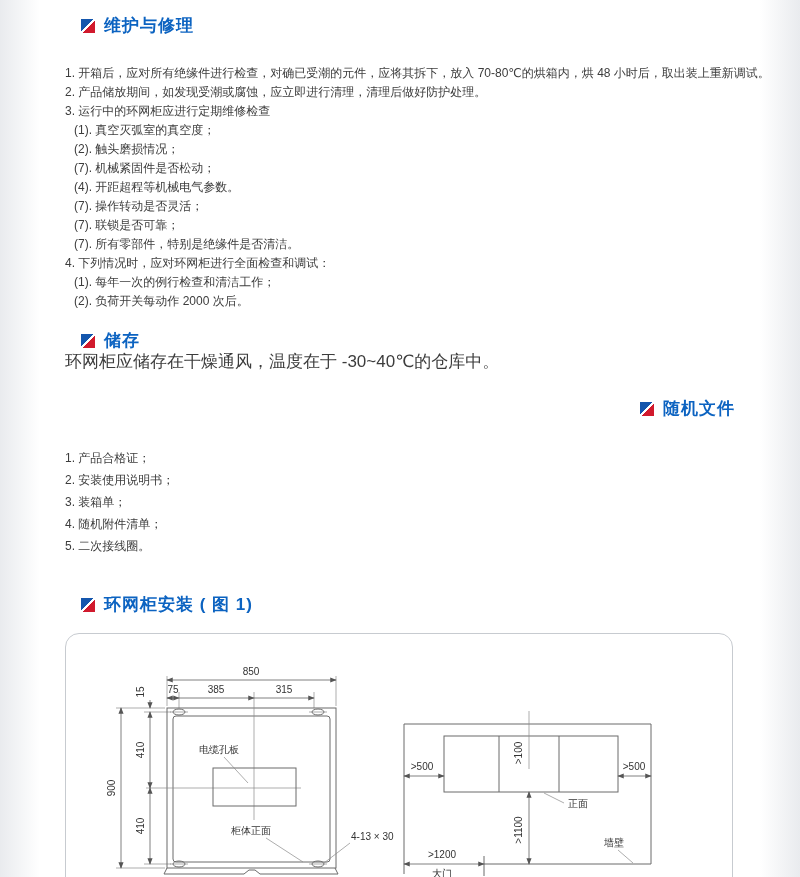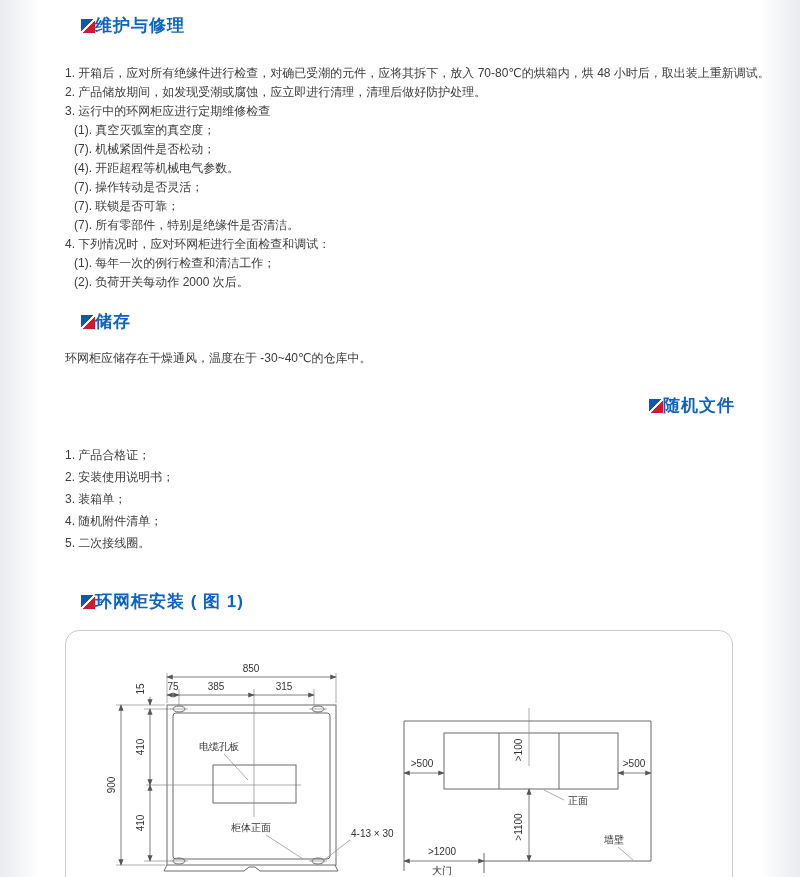--- a/index.html
+++ b/index.html
@@ -4,31 +4,31 @@
 <style>
   html,body{margin:0;padding:0;}
   body{
     width:800px;height:877px;
     font-family:"Liberation Sans","DejaVu Sans",sans-serif;
     background:linear-gradient(90deg,#e9ebee 0%,#ffffff 5%,#ffffff 95%,#e9ebee 100%);
     color:#3c3c3c;
     overflow:hidden;
   }
   .page{width:800px;height:877px;box-sizing:border-box;padding:10px 65px 0 65px;}
-  .sec-head{display:flex;align-items:center;padding-left:16px;}
+  .sec-head{display:flex;align-items:center;gap:9px;padding-left:16px;}
   .sec-icon{
     width:14px;height:14px;flex:0 0 auto;
     background:linear-gradient(135deg,#1456ad 46%,#ffffff 46%,#ffffff 54%,#d11a2d 54%);
   }
   .sec-title{font-size:17px;font-weight:bold;color:#0c63c1;letter-spacing:1px;}
   .body-lines{margin-top:27px;}
   .line{font-size:12px;line-height:19px;white-space:nowrap;}
   .line.lv2{padding-left:9px;}
   .docs .line{line-height:22px;}
-  .storage-body{margin-top:16px;font-size:12px;}
+  .storage-body{font-size:17px;}
   .head-maintenance{margin-top:4px;}
   .head-storage{margin-top:18px;}
   .head-docs{margin-top:26px;justify-content:flex-end;}
   .head-install{margin-top:36px;}
   .figure-box{
     margin-top:17px;width:668px;height:290px;box-sizing:border-box;
     border:1px solid #c7cbd0;border-radius:14px;background:#fff;
   }
   .figure-box svg{display:block;}
   .dwg{stroke:#6b6b6b;stroke-width:1;fill:none;}
@@ -43,20 +43,21 @@
 
   <div class="sec-head head-maintenance">
     <span class="sec-icon"></span>
     <span class="sec-title">维护与修理</span>
   </div>
   <div class="body-lines">
     <div class="line">1. 开箱后，应对所有绝缘件进行检查，对确已受潮的元件，应将其拆下，放入 70-80℃的烘箱内，烘 48 小时后，取出装上重新调试。</div>
     <div class="line">2. 产品储放期间，如发现受潮或腐蚀，应立即进行清理，清理后做好防护处理。</div>
     <div class="line">3. 运行中的环网柜应进行定期维修检查</div>
     <div class="line lv2">(1). 真空灭弧室的真空度；</div>
+    <div class="line lv2">(2). 触头磨损情况；</div>
     <div class="line lv2">(7). 机械紧固件是否松动；</div>
     <div class="line lv2">(4). 开距超程等机械电气参数。</div>
     <div class="line lv2">(7). 操作转动是否灵活；</div>
     <div class="line lv2">(7). 联锁是否可靠；</div>
     <div class="line lv2">(7). 所有零部件，特别是绝缘件是否清洁。</div>
     <div class="line">4. 下列情况时，应对环网柜进行全面检查和调试：</div>
     <div class="line lv2">(1). 每年一次的例行检查和清洁工作；</div>
     <div class="line lv2">(2). 负荷开关每动作 2000 次后。</div>
   </div>
 

